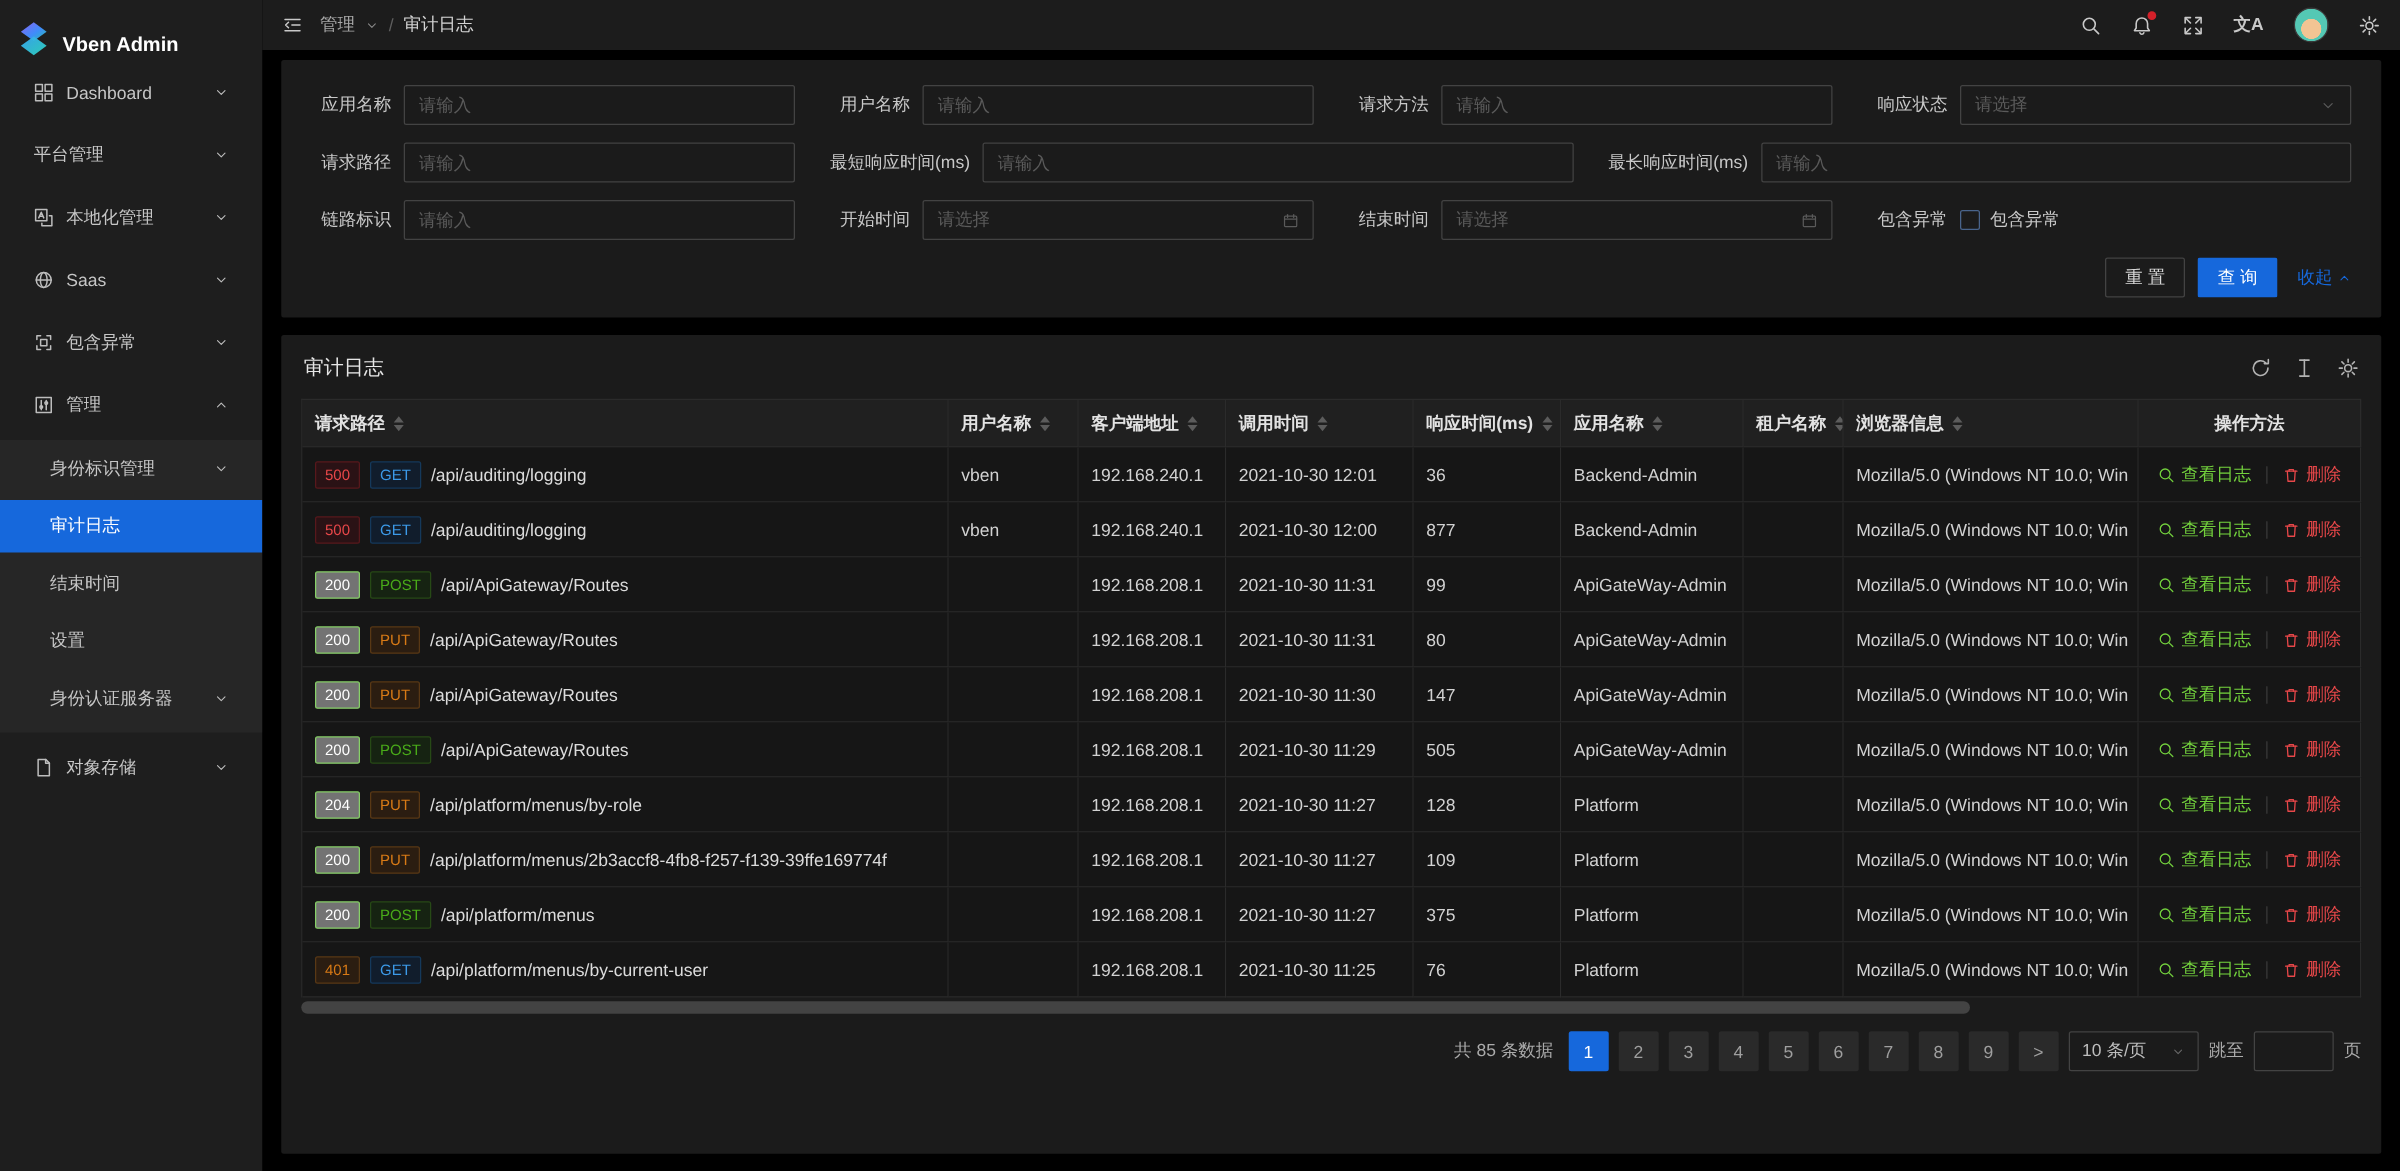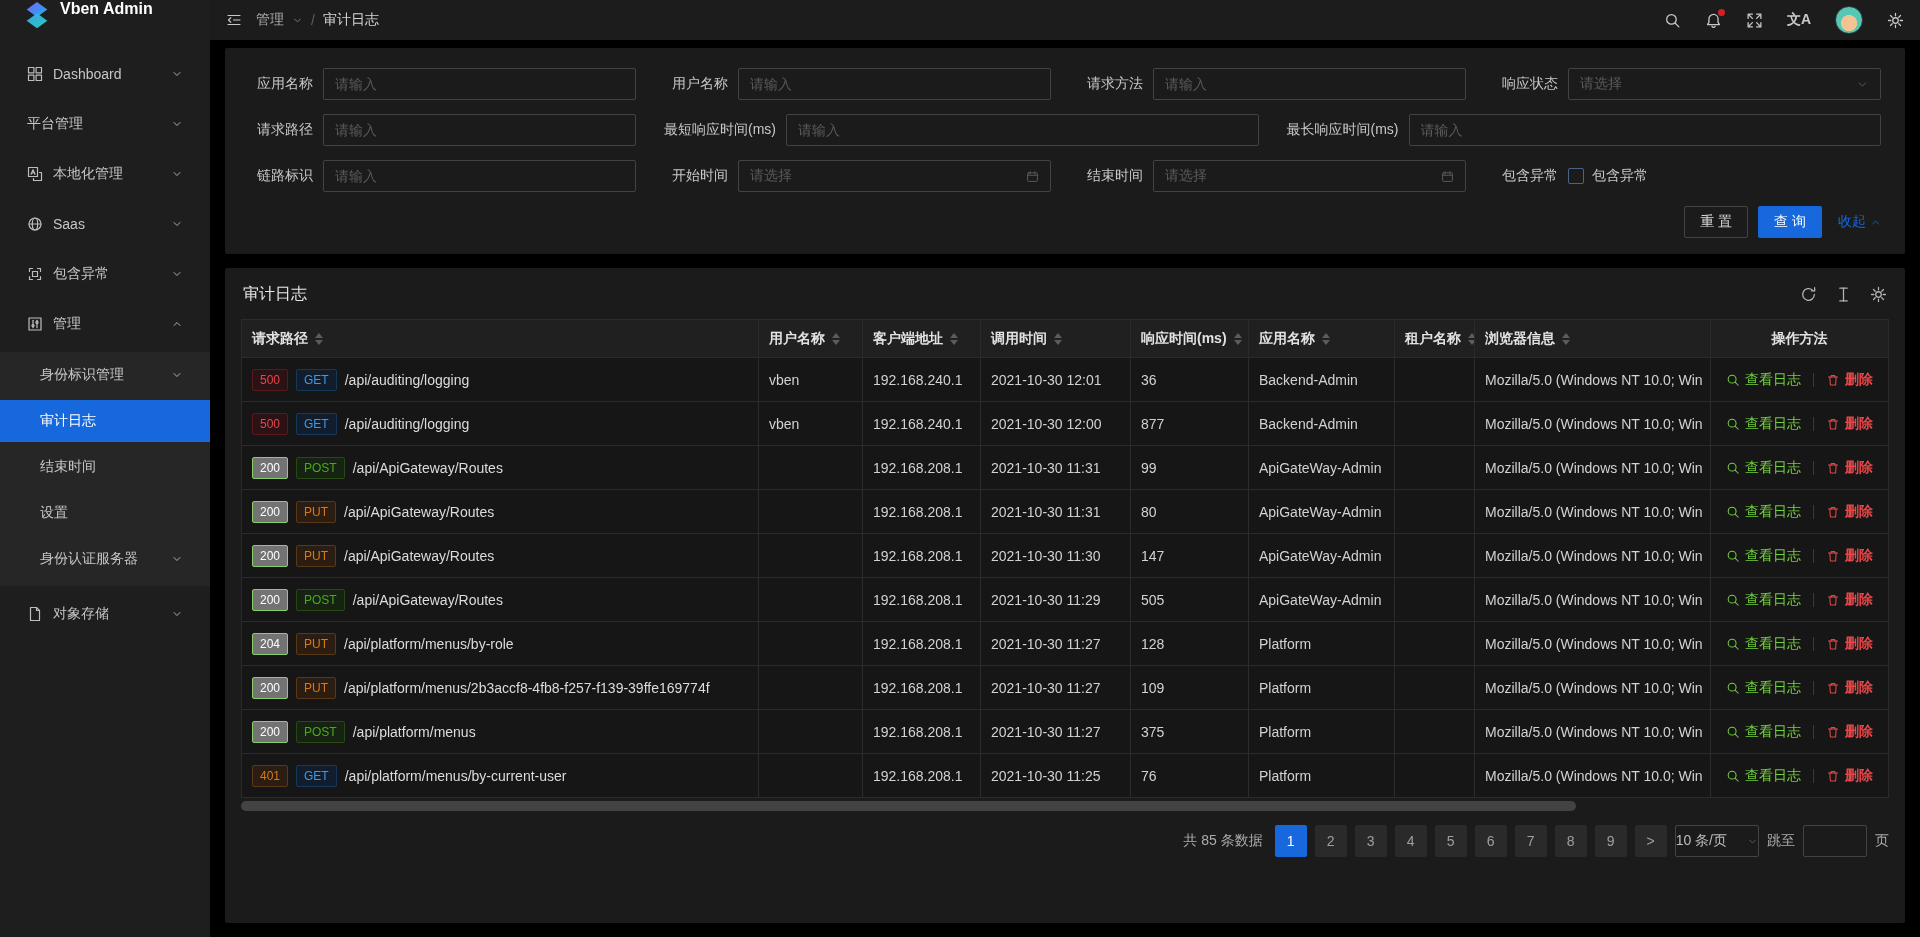--- a/index.html
+++ b/index.html
@@ -9,21 +9,21 @@
     background:#000; color:#d9d9d9;
     font-family:"Liberation Sans","DejaVu Sans",sans-serif;
     font-size:14px; display:flex;
   }
   .ic{ display:inline-flex; width:16px; height:16px; flex:none; }
   .ic svg{ width:100%; height:100%; fill:none; stroke:currentColor; stroke-width:1.2; stroke-linecap:round; stroke-linejoin:round; }
   .ic.solid svg{ fill:currentColor; stroke:none; }
 
   
   .sidebar{ width:210px; flex:none; background:#1e1e1e; display:flex; flex-direction:column; }
-  .logo{ height:46px; display:flex; align-items:flex-start; gap:8px; padding:0 12px;margin-left:10px; }
+  .logo{ height:46px; display:flex; align-items:flex-end; gap:8px; padding:0 12px; }
   .logo-mark{ width:30px; height:30px; flex:none; }
   .logo-title{ color:#fff; font-size:16px; font-weight:bold; white-space:nowrap; }
   .menu{ flex:1; padding-top:6px; overflow:hidden; }
   .m-item{ height:44px; margin-bottom:6px; display:flex; align-items:center; padding:0 27px; color:#c6c6c6; cursor:pointer; }
   .m-item .ic{ margin-right:10px; color:#bdbdbd; }
   .m-label{ flex:1; white-space:nowrap; overflow:hidden; }
   .m-chevron{ width:12px; height:12px; margin-right:0 !important; color:#8a8a8a; }
   .m-sub{ background:#262626; padding:2px 0; margin-bottom:6px; }
   .m-sub .m-item{ padding-left:40px; margin-bottom:4px; height:42px; }
   .m-item.active{ background:var(--primary); color:#fff; }
@@ -88,32 +88,32 @@
   .red-outline{ background:#2a1215; border-color:#58181c; color:#e84749; }
   .blue-outline{ background:#111d2c; border-color:#15395b; color:#3c9ae8; }
   .green-outline{ background:#162312; border-color:#274916; color:#49aa19; }
   .orange-outline{ background:#2b1d11; border-color:#593815; color:#d87a16; }
   .green-solid{ background:#737373; border-color:#87d068; color:#fff; }
   .path-text{ color:#dcdcdc; vertical-align:middle; }
   .act-wrap{ display:flex; align-items:center; justify-content:center; }
   .act{ display:inline-flex; align-items:center; gap:5px; cursor:pointer; text-decoration:none; }
   .act .ic{ width:14px; height:14px; }
   .act.view{ color:#73d13d; }
-  .act.del{ color:#e84749;font-weight:bold; }
+  .act.del{ color:#e84749; }
   .act-divider{ width:1px; height:14px; background:#3a3a3a; margin:0 12px; }
   .hscroll{ flex:none; height:10px; margin-top:3px; position:relative; }
   .hscroll .thumb{ position:absolute; left:0; top:0; height:10px; width:81%; background:#434343; border-radius:5px; cursor:pointer; }
 
   
   .pager{ flex:none; display:flex; justify-content:flex-end; align-items:center; gap:8px; margin-top:14px; color:#ababab; }
   .pager-total{ margin-right:4px; }
   .pg-list{ display:flex; gap:8px; }
   .pg{ min-width:32px; height:32px; line-height:32px; text-align:center; background:#2a2a2a; border-radius:2px; color:#9f9f9f; cursor:pointer; }
   .pg.active{ background:var(--primary); color:#fff; }
-  .size-sel{ height:32px; border:1px solid #434343; border-radius:2px; display:flex; align-items:center; padding:0 0; gap:20px; color:#bdbdbd; cursor:pointer; }
+  .size-sel{ height:32px; border:1px solid #434343; border-radius:2px; display:flex; align-items:center; padding:0 10px; gap:20px; color:#bdbdbd; cursor:pointer; }
   .size-sel .ic{ width:11px; height:11px; color:#6a6a6a; }
   .jump-input{ width:64px; height:32px; border:1px solid #434343; background:transparent; border-radius:2px; color:#d9d9d9; padding:0 8px; outline:none; font-family:inherit; }
 </style>
 </head>
 <body>
 
 <aside class="sidebar">
   <div class="logo">
     <span class="ic solid logo-mark">
       <svg viewBox="0 0 32 32">

